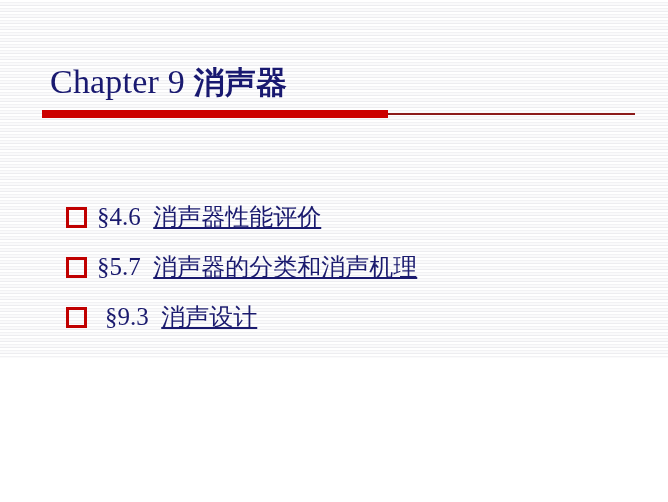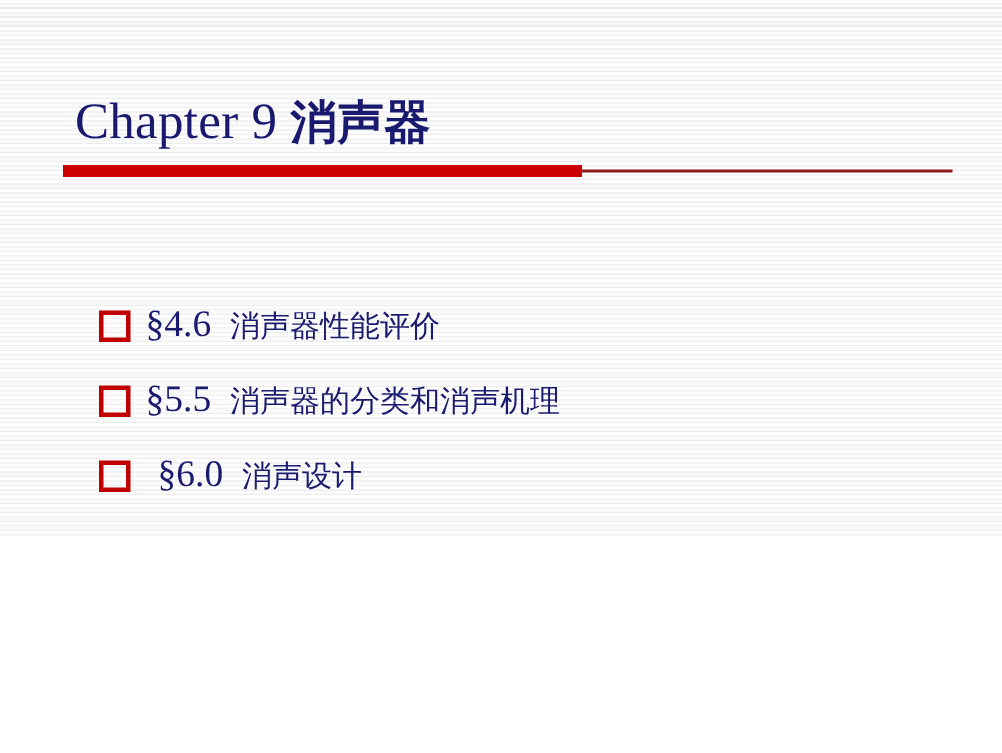--- a/index.html
+++ b/index.html
@@ -102,21 +102,22 @@
   .bullet-text {
     flex: 0 0 auto;
     font-family: "Liberation Serif", "DejaVu Serif", serif;
     font-size: 25px;
     line-height: 30px;
     color: #1a1a6e;
     white-space: pre;
   }
   .bullet-text .cjk {
     font-family: "DejaVu Sans", "Liberation Sans", sans-serif;
-    font-size: 20px;
+    font-size: 24px;
+    text-decoration: underline;
   }
   
   .bullet-row.indent .bullet-text { padding-left: 8px; }
 </style>
 </head>
 <body>
 
 <div class="slide">
 
   <div class="title"><span>Chapter 9 </span><span class="cjk">消声器</span></div>
@@ -126,25 +127,25 @@
 
   <div class="bullets">
 
     <div class="bullet-row">
       <span class="bullet-marker"></span>
       <span class="bullet-text"><span>§4.6</span><span>  </span><span class="cjk">消声器性能评价</span></span>
     </div>
 
     <div class="bullet-row">
       <span class="bullet-marker"></span>
-      <span class="bullet-text"><span>§5.5</span><span>  </span><span class="cjk">消声器的分类和消声机理</span></span>
+      <span class="bullet-text"><span>§5.7</span><span>  </span><span class="cjk">消声器的分类和消声机理</span></span>
     </div>
 
     <div class="bullet-row indent">
       <span class="bullet-marker"></span>
-      <span class="bullet-text"><span>§6.0</span><span>  </span><span class="cjk">消声设计</span></span>
+      <span class="bullet-text"><span>§9.3</span><span>  </span><span class="cjk">消声设计</span></span>
     </div>
 
   </div>
 
   <div class="rule-bottom"></div>
 
 </div>
 
 </body></html>

